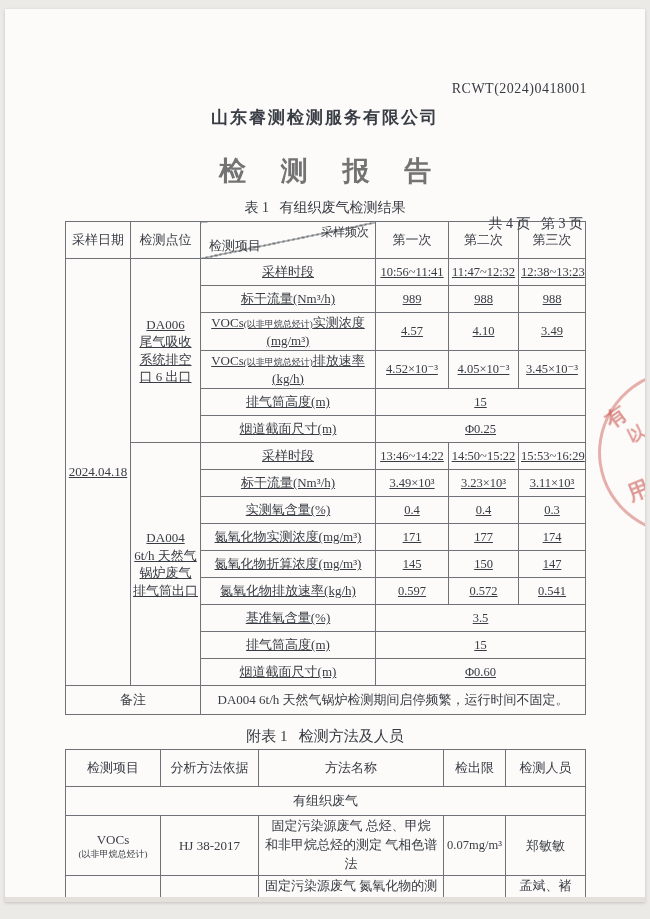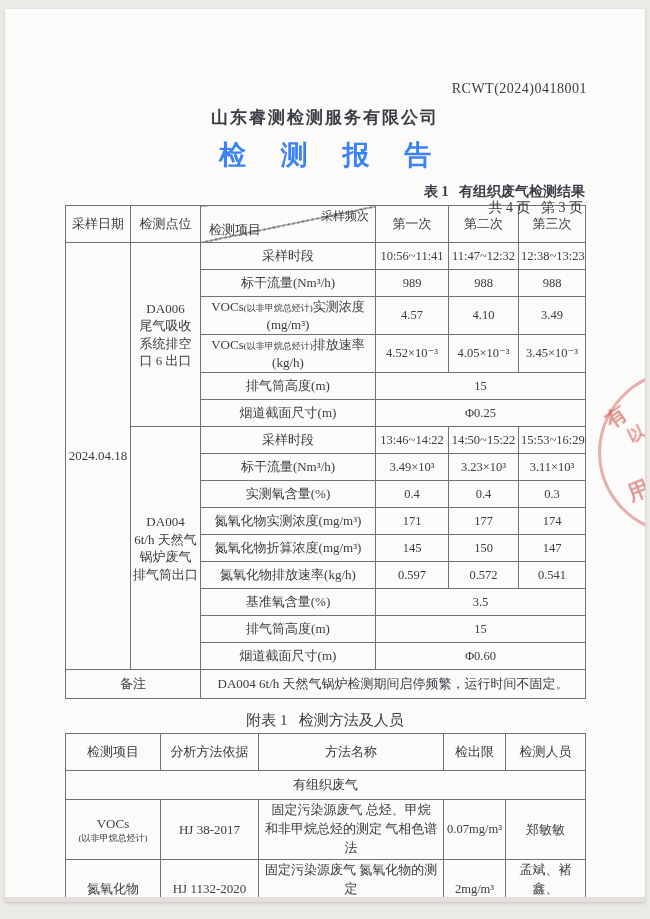--- a/index.html
+++ b/index.html
@@ -18,43 +18,43 @@
   }
   .report-no {
     margin:72px 58px 0 0;
     text-align:right; font-size:14px; letter-spacing:.5px;
   }
   .company {
     margin-top:9px; text-align:center; font-size:17px;
     letter-spacing:2px; font-weight:600;
   }
   .doc-title {
-    margin-top:8px; text-align:center; font-size:27px; font-weight:bold;
-    letter-spacing:14px; text-indent:14px; color:#3b82f6;
+    margin-top:24px; text-align:center; font-size:27px; font-weight:bold;
+    letter-spacing:14px; text-indent:14px; color:#737373;
   }
   .cap-row {
     position:relative; width:520px; margin:10px 0 2px 60px; height:20px;
     font-size:14px;
   }
-  .cap-row .cap { display:block; text-align:right; white-space:pre-wrap;font-weight:bold; }
+  .cap-row .cap { display:block; text-align:center; white-space:pre-wrap; }
   .cap-row .pg  { position:absolute; right:2px; top:16px; white-space:pre-wrap; }
 
   table.t {
     border-collapse:collapse; table-layout:fixed;
     margin-left:60px; width:520px;
     font-size:13px;
   }
   table.t td {
     border:1px solid #6f7378;
     text-align:center; vertical-align:middle;
     padding:1px 2px;
     line-height:1.35;
   }
   tr.hrow td { height:37px; }
-  tr.r td { height:27px; }
+  tr.r td { height:27px;text-decoration:underline; }
   tr.note td { height:29px; }
   .prew { white-space:pre-line; line-height:1.75; }
   .val { font-size:12.5px; }
   .sub { font-size:9px; }
 
   
   td.diag {
     position:relative; padding:0;
     background-image:linear-gradient(to bottom right,
       transparent calc(50% - 0.7px), #6f7378 calc(50% - 0.7px),

